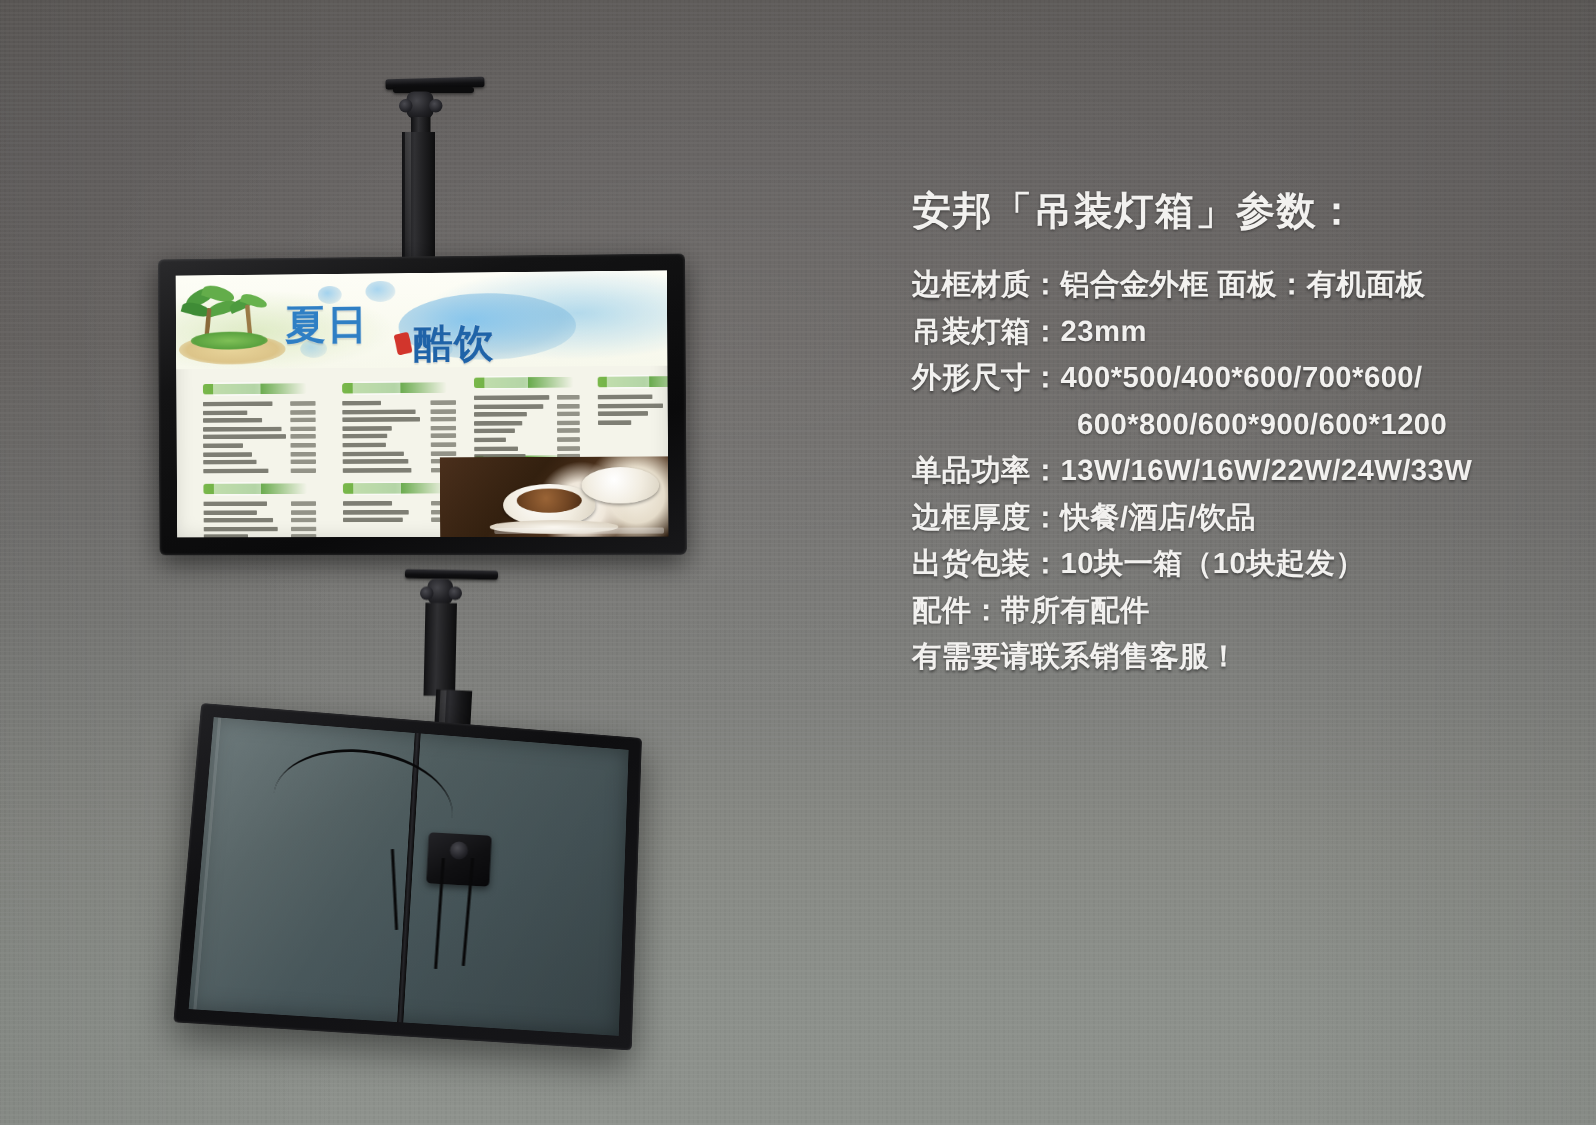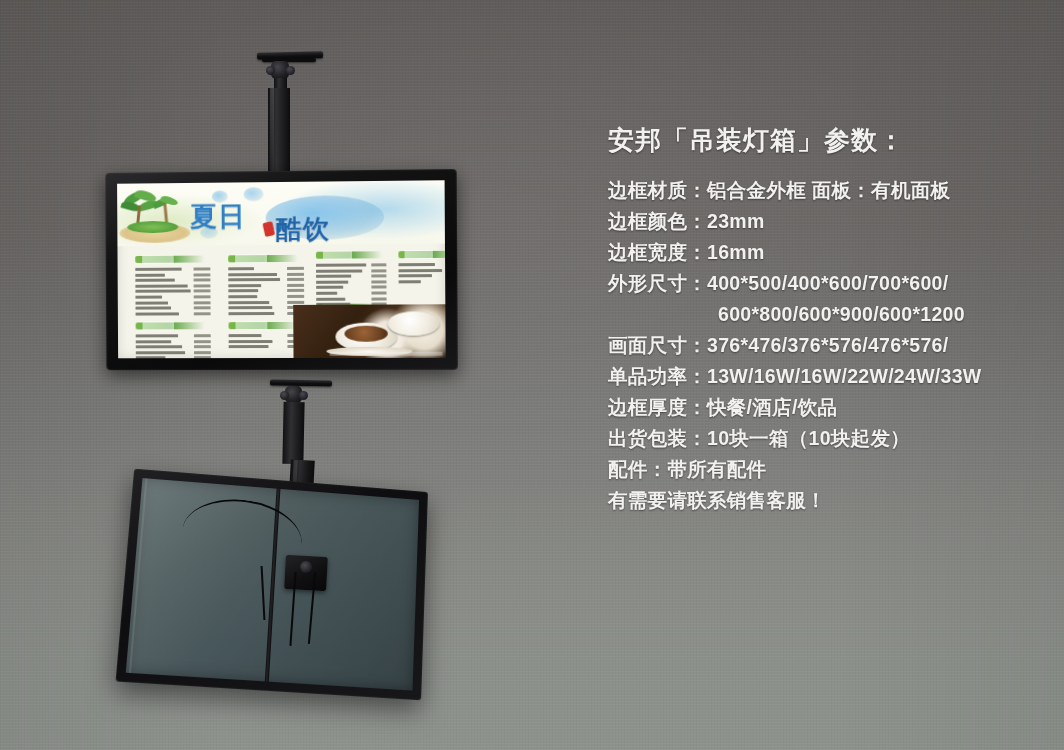--- a/index.html
+++ b/index.html
@@ -572,25 +572,23 @@
               background:#09090a; transform:rotate(4deg);"></div>
   <div style="position:absolute; left:311px; top:572px; width:2px; height:72px;
               background:#09090a; transform:rotate(5deg);"></div>
   <div style="position:absolute; left:262px; top:566px; width:2px; height:54px;
               background:#0a0a0b; transform:rotate(-3deg);"></div>
 
   <div id="specs">
     <div id="spec-title">安邦「吊装灯箱」参数：</div>
     <div>
       <div class="spec-line">边框材质：铝合金外框    面板：有机面板</div>
-      <div class="spec-line">边框颜色：23mm</div>
-      <div class="spec-line">边框宽度：16mm</div>
+      <div class="spec-line">吊装灯箱：23mm</div>
       <div class="spec-line">外形尺寸：400*500/400*600/700*600/</div>
       <div class="spec-line indent">600*800/600*900/600*1200</div>
-      <div class="spec-line">画面尺寸：376*476/376*576/476*576/</div>
       <div class="spec-line">单品功率：13W/16W/16W/22W/24W/33W</div>
       <div class="spec-line">边框厚度：快餐/酒店/饮品</div>
       <div class="spec-line">出货包装：10块一箱（10块起发）</div>
       <div class="spec-line">配件：带所有配件</div>
       <div class="spec-line">有需要请联系销售客服！</div>
     </div>
   </div>
 
 </div>
 

